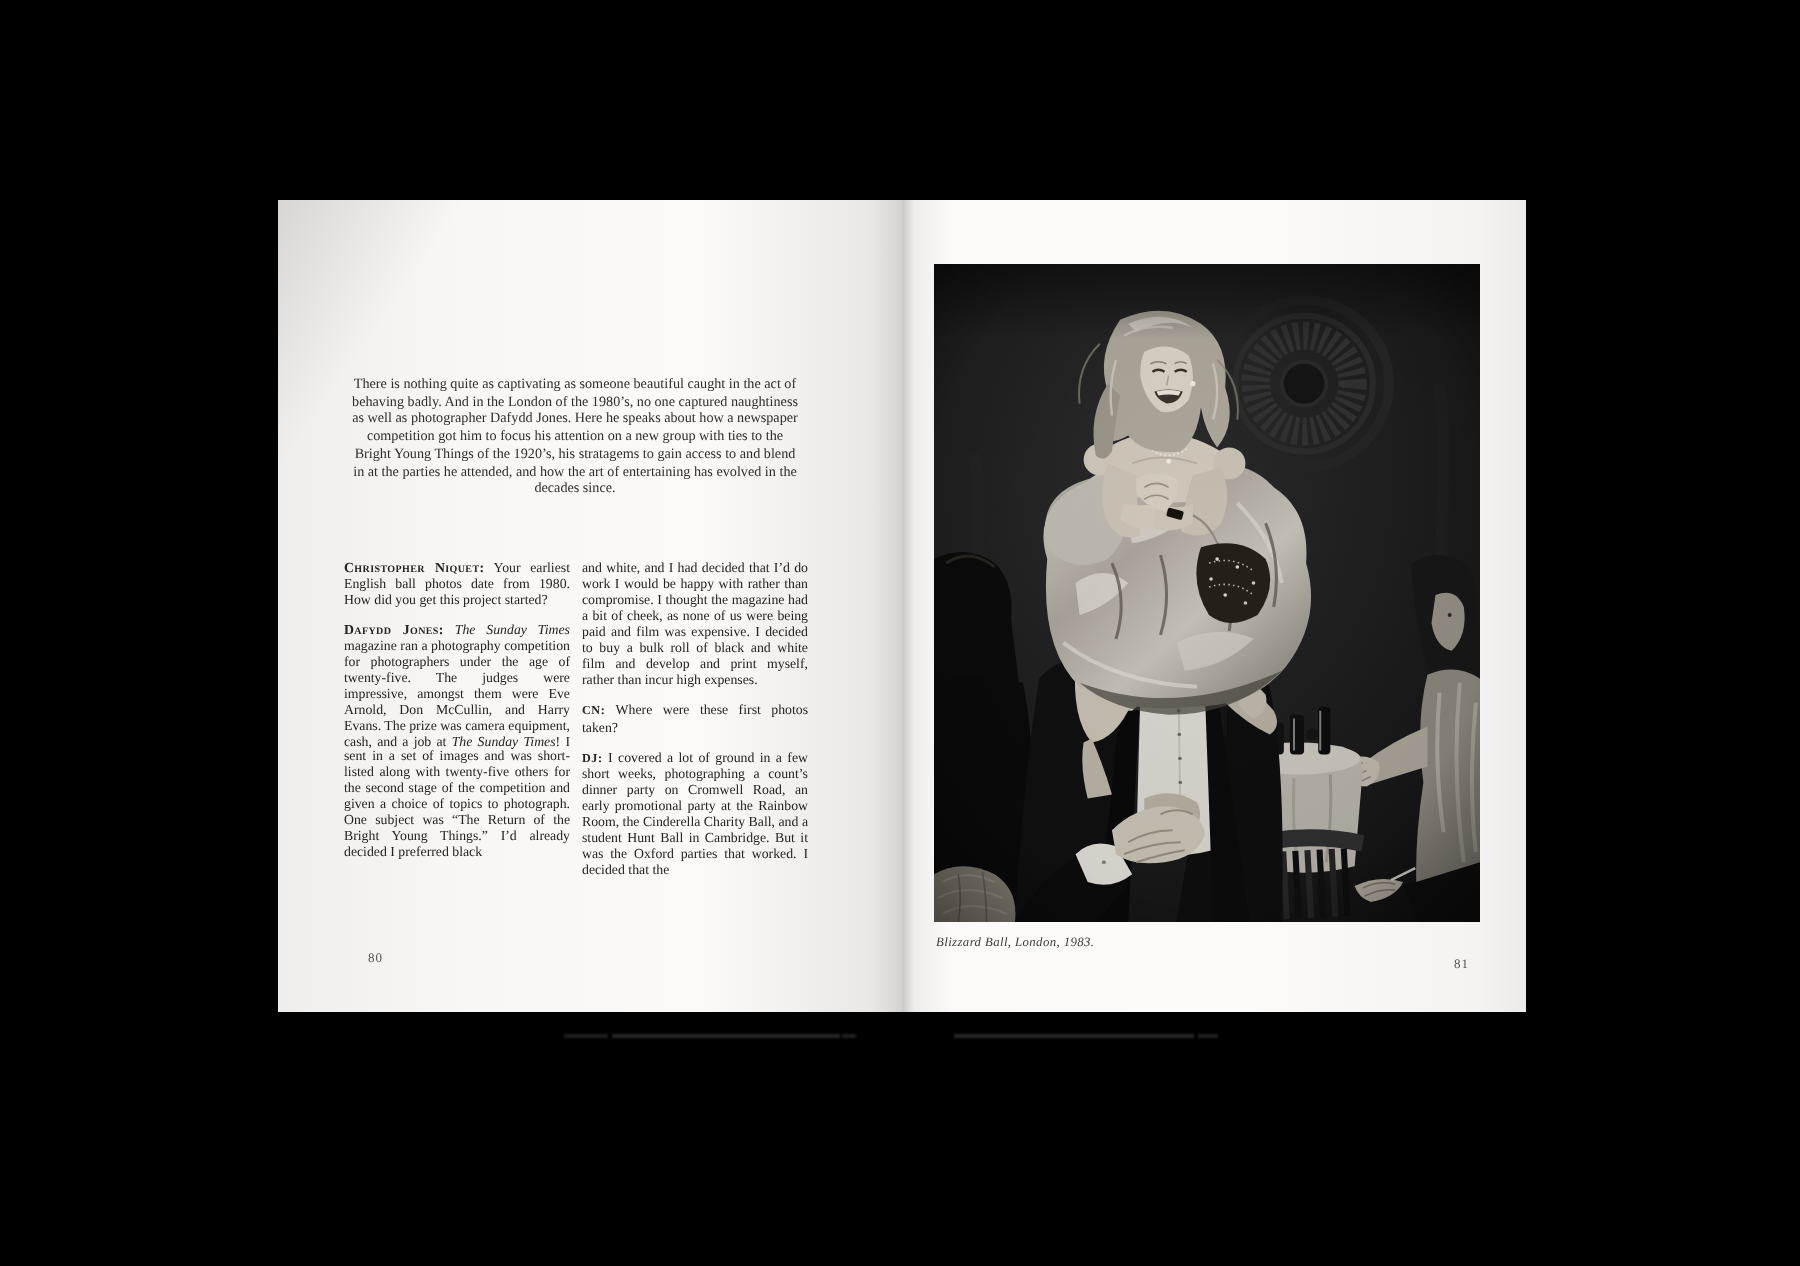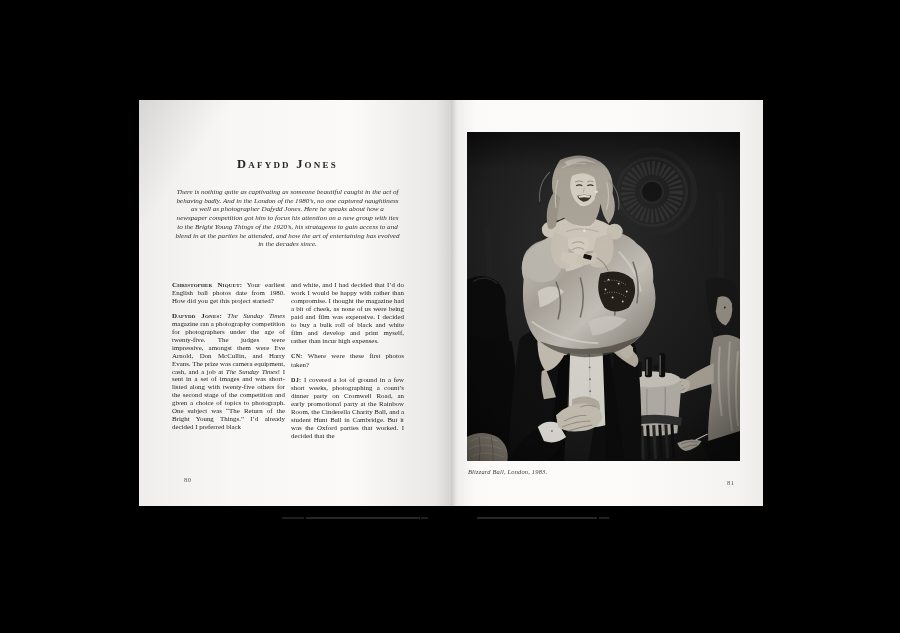--- a/index.html
+++ b/index.html
@@ -21,21 +21,21 @@
       linear-gradient(to right, rgba(0,0,0,.20) 0%, rgba(0,0,0,.05) 2%, rgba(0,0,0,0) 8%),
       linear-gradient(to right,#fbfaf9 0%,#fcfbfa 55%,#f4f3f1 92%,#ecebe9 100%);
   }
   .title{
     position:absolute;left:33px;top:57px;width:231px;margin:0;
     text-align:center;font-size:12.5px;font-weight:600;color:#262522;
     font-variant:small-caps;letter-spacing:2.2px;line-height:14px;
   }
   .intro{
     position:absolute;left:36px;top:88px;width:225px;margin:0;
-    font-style:italic;font-size:7.1px;line-height:8.7px;
+    font-size:7.1px;line-height:8.7px;
     text-align:center;color:#2e2d2b;
   }
   .cols{position:absolute;left:33px;top:181px;width:233px;display:flex;gap:6px;}
   .col{width:113px;}
   .col p{
     margin:0 0 7px 0;font-size:6.9px;line-height:7.95px;
     text-align:justify;color:#24231f;
   }
   .run-sc{font-variant:small-caps;font-weight:700;letter-spacing:.2px;}
   .run-sc2{font-weight:700;font-size:.88em;letter-spacing:.3px;}
@@ -55,21 +55,20 @@
   .r4{left:477px;top:517px;width:120px;background:#262626;}
   .r5{left:599px;top:517px;width:10px;background:#202020;}
 </style>
 </head>
 <body>
 
 <div class="stage">
   <div class="spread">
 
     <section class="page left">
-      <h1 class="title">Dafydd Jones</h1>
       <p class="intro">There is nothing quite as captivating as someone beautiful caught in the act of behaving badly. And in the London of the 1980’s, no one captured naughtiness as well as photographer Dafydd Jones. Here he speaks about how a newspaper competition got him to focus his attention on a new group with ties to the Bright Young Things of the 1920’s, his stratagems to gain access to and blend in at the parties he attended, and how the art of entertaining has evolved in the decades since.</p>
       <div class="cols">
         <div class="col">
           <p><span class="run-sc">Christopher Niquet:</span><span> Your earliest English ball photos date from 1980. How did you get this project started?</span></p>
           <p><span class="run-sc">Dafydd Jones:</span><span> </span><span class="run-i">The Sunday Times</span><span> magazine ran a photography competition for photographers under the age of twenty-five. The judges were impressive, amongst them were Eve Arnold, Don McCullin, and Harry Evans. The prize was camera equipment, cash, and a job at </span><span class="run-i">The Sunday Times</span><span>! I sent in a set of images and was short-listed along with twenty-five others for the second stage of the competition and given a choice of topics to photograph. One subject was “The Return of the Bright Young Things.” I’d already decided I preferred black</span></p>
         </div>
         <div class="col">
           <p><span>and white, and I had decided that I’d do work I would be happy with rather than compromise. I thought the magazine had a bit of cheek, as none of us were being paid and film was expensive. I decided to buy a bulk roll of black and white film and develop and print myself, rather than incur high expenses.</span></p>
           <p><span class="run-sc2">CN:</span><span> Where were these first photos taken?</span></p>
           <p><span class="run-sc2">DJ:</span><span> I covered a lot of ground in a few short weeks, photographing a count’s dinner party on Cromwell Road, an early promotional party at the Rainbow Room, the Cinderella Charity Ball, and a student Hunt Ball in Cambridge. But it was the Oxford parties that worked. I decided that the</span></p>

